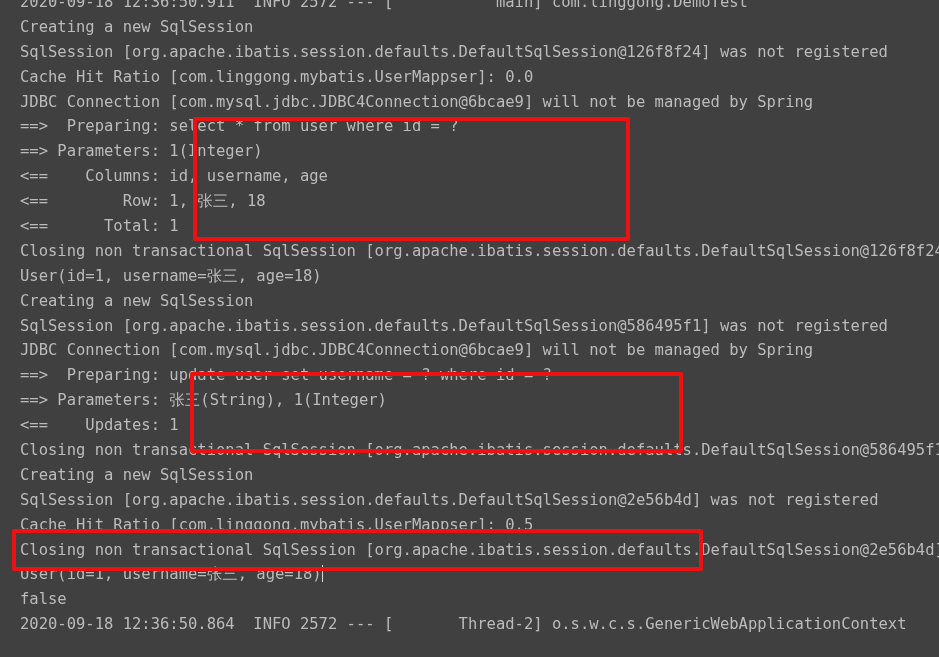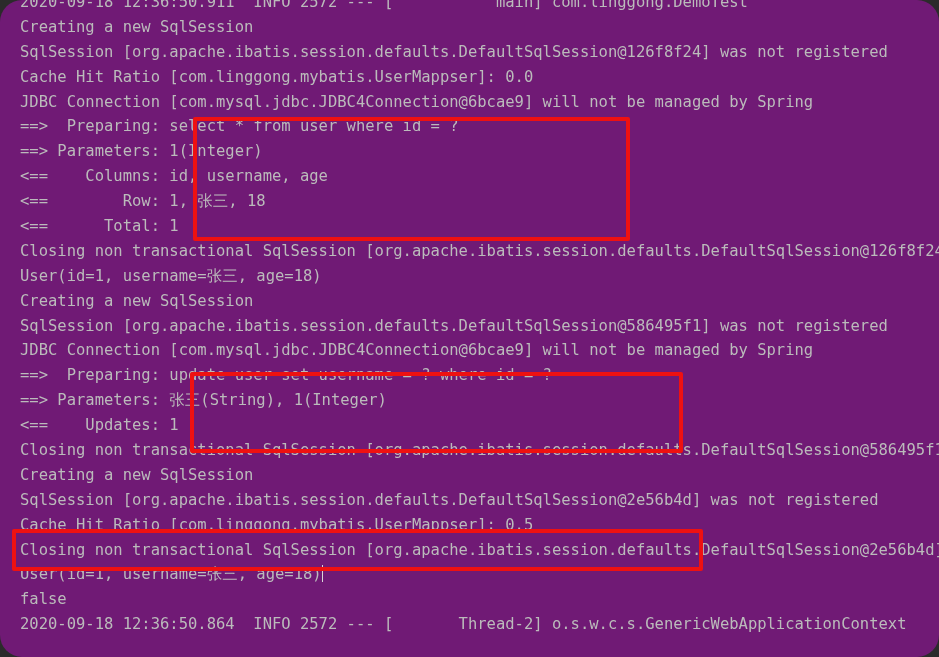--- a/index.html
+++ b/index.html
@@ -4,28 +4,27 @@
 <style>
   html, body {
     margin: 0;
     padding: 0;
     background: #2b2b2b;
   }
   #console {
     position: relative;
     width: 939px;
     height: 657px;
-    background: #701a75;
+    background: #404040;
     overflow: hidden;
     font-family: "DejaVu Sans Mono", "Liberation Mono", monospace;
     font-size: 15.5px;
     line-height: 24.9px;
     color: #a9b7c6;
     box-sizing: border-box;
-    border-radius: 22px;
   }
   #lines {
     position: absolute;
     left: 20px;
     top: -10px;
     white-space: pre;
   }
   .line {
     height: 24.9px;
     white-space: pre;

